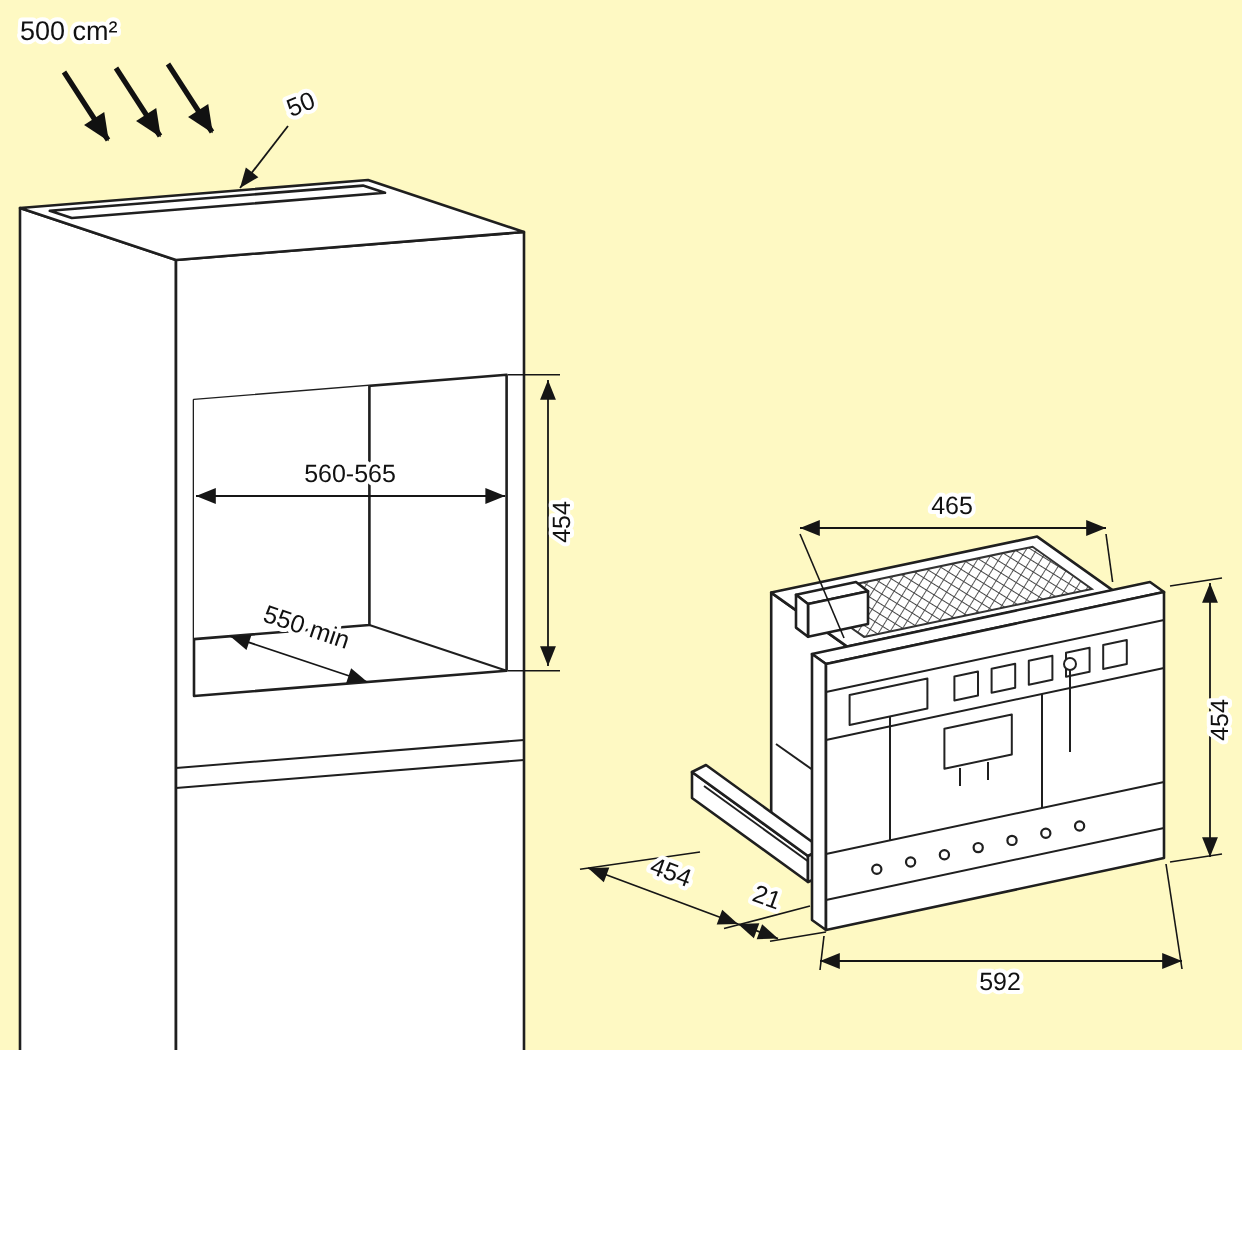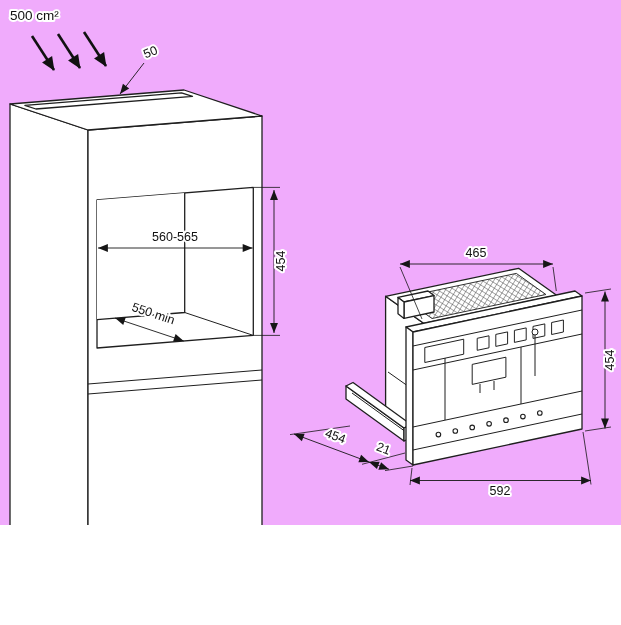--- a/index.html
+++ b/index.html
@@ -1,16 +1,16 @@
 <!DOCTYPE html>
 <html><head>
 <meta charset="utf-8">
 <style>
   html,body { margin:0; padding:0; background:#ffffff; }
-  .stage { width:621px; height:525px; background:#f0abfc; position:relative; overflow:hidden; }
+  .stage { width:621px; height:525px; background:#fef9c3; position:relative; overflow:hidden; }
   svg { display:block; }
   .face  { fill:#ffffff; stroke:#1f1f1f; stroke-width:1.3; stroke-linejoin:round; }
   .thin  { fill:none; stroke:#1f1f1f; stroke-width:1; }
   .detail{ fill:#ffffff; stroke:#222222; stroke-width:1; stroke-linejoin:round; }
   .dark  { fill:#ffffff; stroke:#1f1f1f; stroke-width:1.1; }
   .dim   { fill:none; stroke:#161616; stroke-width:0.9; }
   .ext   { fill:none; stroke:#161616; stroke-width:0.8; }
   .flow  { fill:none; stroke:#111111; stroke-width:2.6; }
   .lbl   { font-family:"Liberation Sans", sans-serif; font-size:12.5px; fill:#111111;
            paint-order:stroke; stroke:#ffffff; stroke-width:4px; stroke-linejoin:round; }

